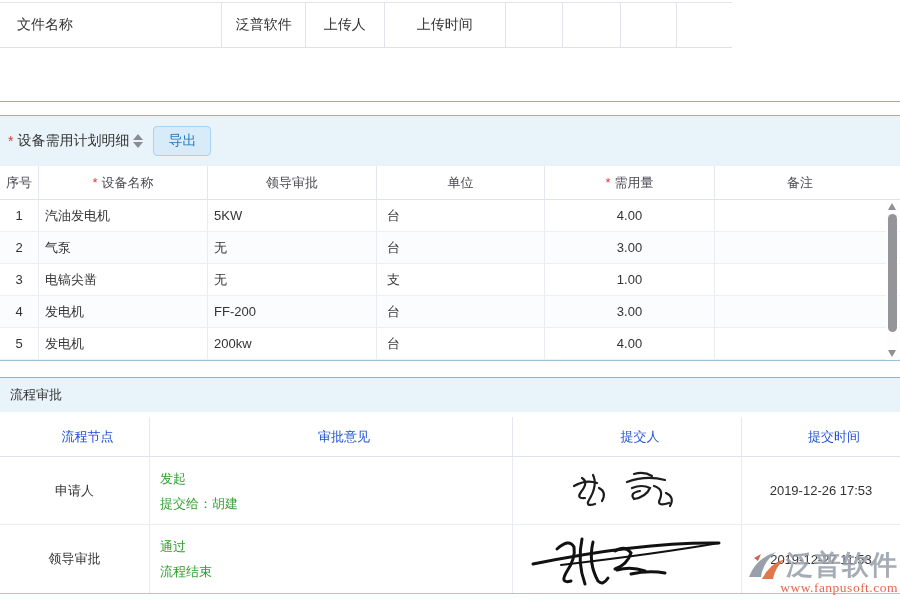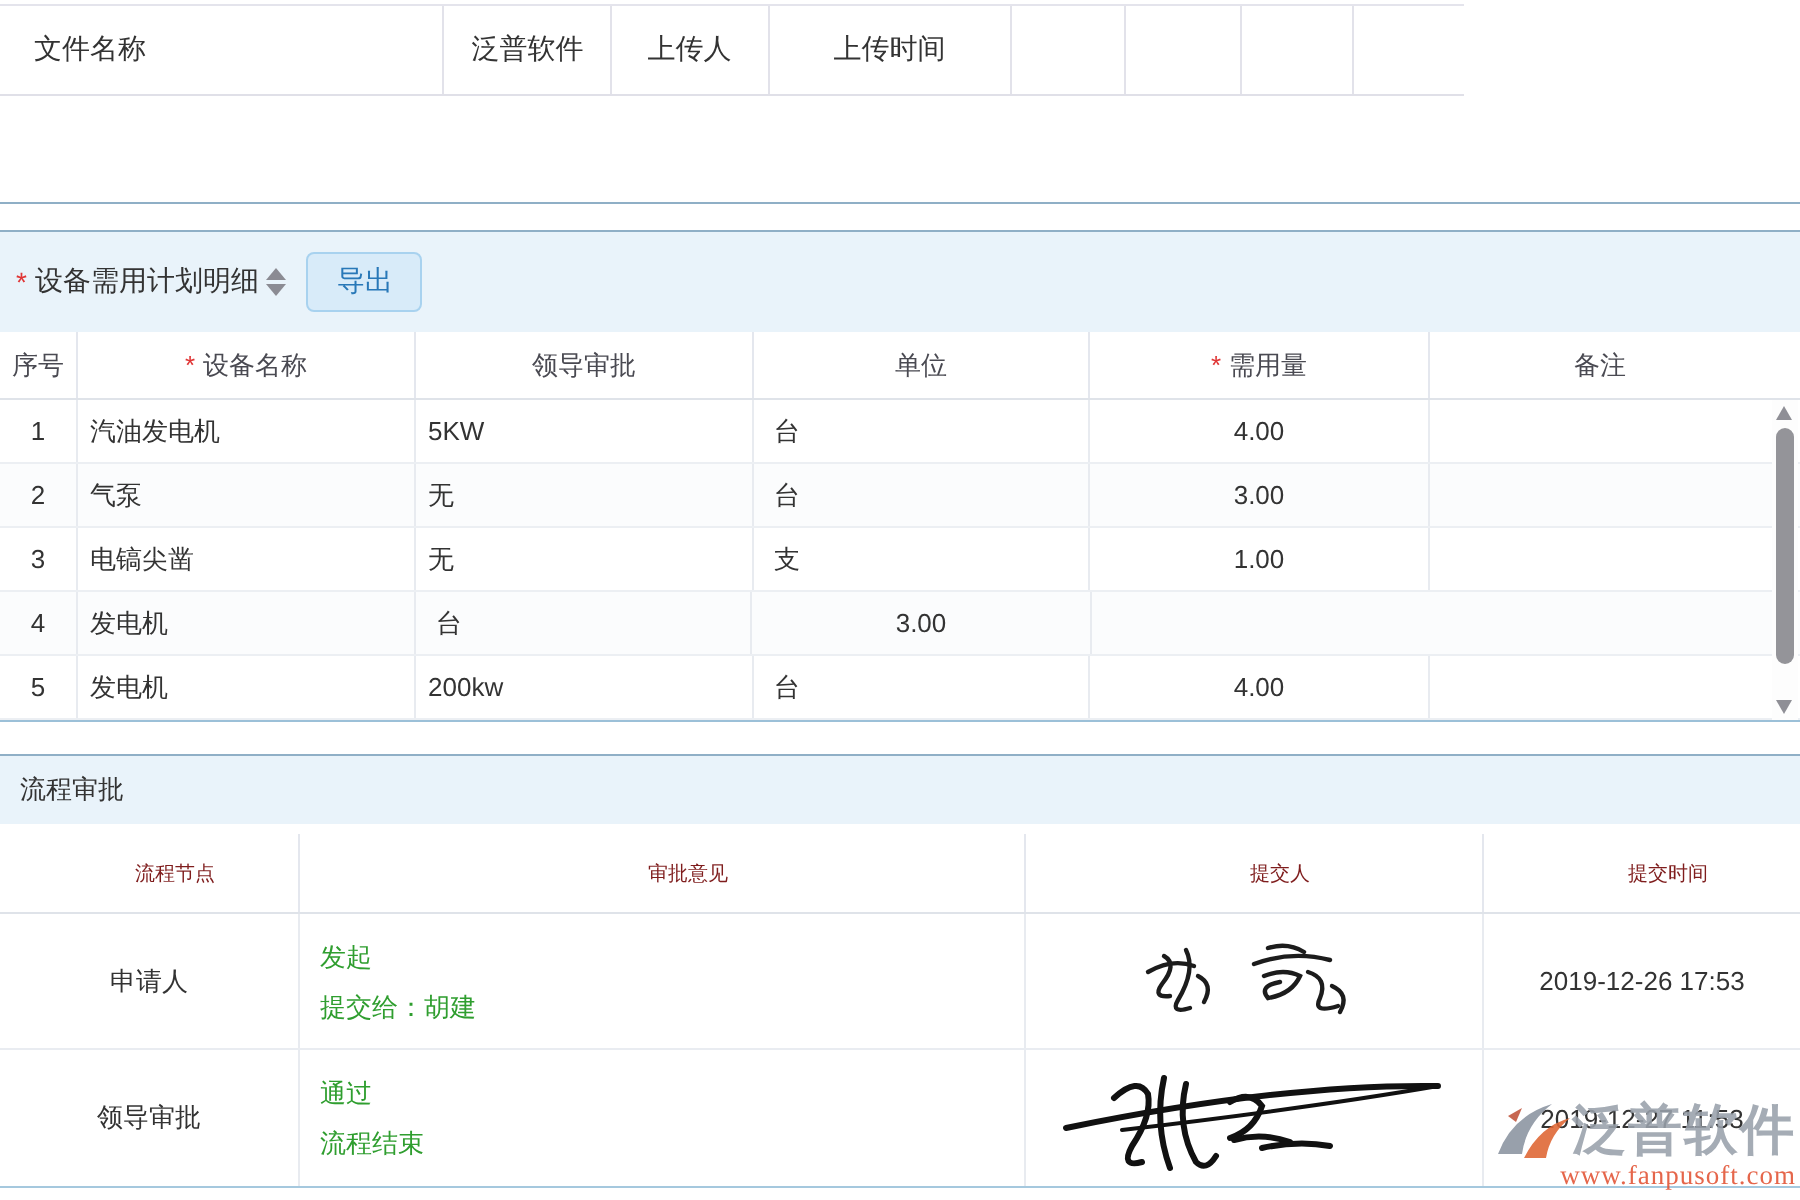--- a/index.html
+++ b/index.html
@@ -56,21 +56,21 @@
   .vscroll .thumb { position:absolute; left:2px; top:14px; width:9px; height:118px;
     background:#949499; border-radius:5px; }
 
   
   .appr-band { position:absolute; top:377px; left:0; width:900px; height:35px;
     background:#e9f3fa; border-top:1px solid #8fafc6; display:flex; align-items:center; padding-left:10px; }
   .appr-band .t { font-size:13px; color:#333; }
 
   .appr-table { position:absolute; top:417px; left:0; width:900px; }
   .appr-hrow { display:flex; height:40px; border-bottom:1px solid #dfe3e9; }
-  .appr-hcell { display:flex; align-items:center; justify-content:center; font-size:10px; color:#7f1d1d;
+  .appr-hcell { display:flex; align-items:center; justify-content:center; font-size:13px; color:#1d4ed8;
     border-right:1px solid #e4e7ee; height:100%;padding-left:26px; }
   .appr-row { display:flex; border-bottom:1px solid #e9ecf1; }
   .appr-row.r1 { height:68px; } .appr-row.r2 { height:68px; border-bottom:none; }
   .appr-cell { border-right:1px solid #e8ebf0; display:flex; align-items:center; }
   .a-node { width:150px; justify-content:center; font-size:13px; color:#333; }
   .a-opin { width:363px; flex-direction:column; align-items:flex-start; justify-content:center; padding-left:10px; }
   .a-opin .g { color:#2f9e2f; font-size:13px; line-height:25px; }
   .a-sig  { width:229px; justify-content:center; }
   .a-time { width:158px; justify-content:center; font-size:13px; color:#333; border-right:none; }
   .appr-bottom { position:absolute; top:593px; left:0; width:900px; border-top:1px solid #a5c8de; }
@@ -147,20 +147,21 @@
       <div class="equip-cell center c-seq">3</div>
       <div class="equip-cell c-name">电镐尖凿</div>
       <div class="equip-cell c-model">无</div>
       <div class="equip-cell unit c-unit">支</div>
       <div class="equip-cell center c-qty">1.00</div>
       <div class="equip-cell c-note"></div>
     </div>
     <div class="equip-row alt">
       <div class="equip-cell center c-seq">4</div>
       <div class="equip-cell c-name">发电机</div>
+      <div class="equip-cell c-model">FF-200</div>
       <div class="equip-cell unit c-unit">台</div>
       <div class="equip-cell center c-qty">3.00</div>
       <div class="equip-cell c-note"></div>
     </div>
     <div class="equip-row">
       <div class="equip-cell center c-seq">5</div>
       <div class="equip-cell c-name">发电机</div>
       <div class="equip-cell c-model">200kw</div>
       <div class="equip-cell unit c-unit">台</div>
       <div class="equip-cell center c-qty">4.00</div>

